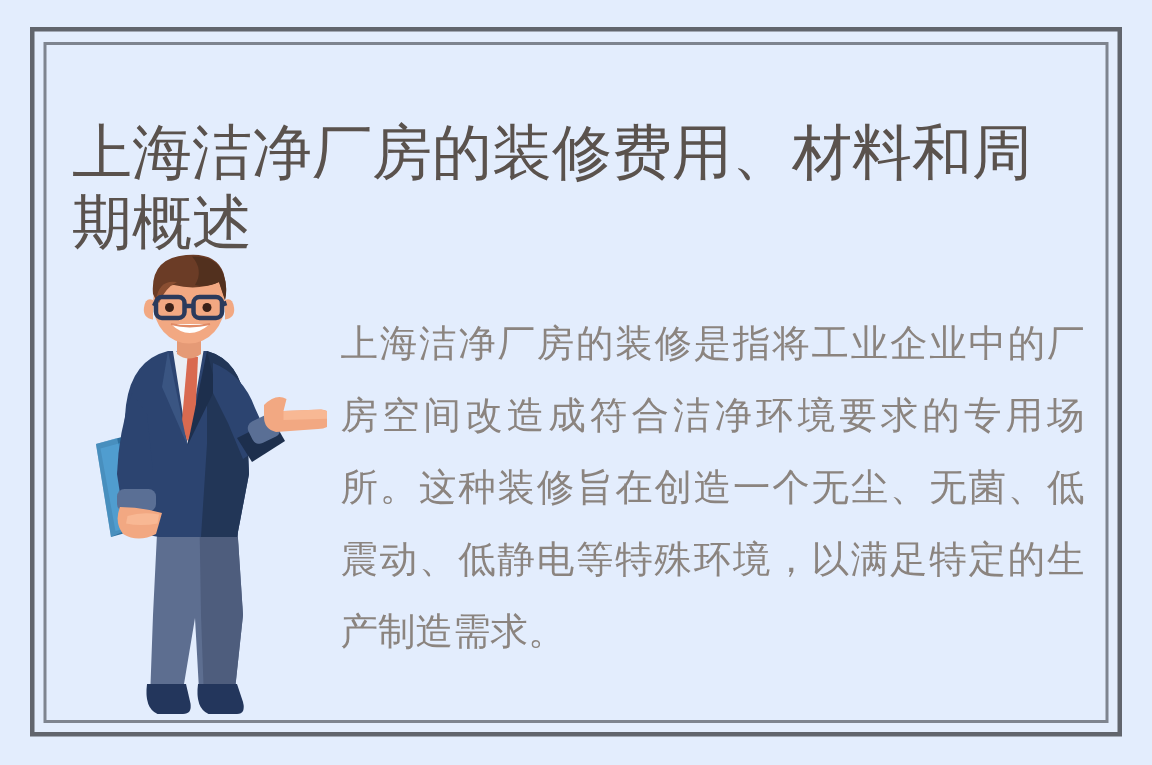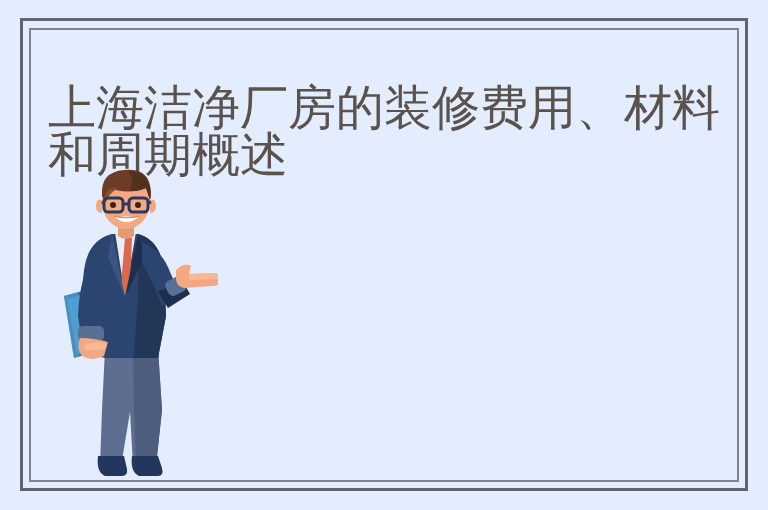--- a/index.html
+++ b/index.html
@@ -37,21 +37,21 @@
     height: 454px;
     border: 2px solid #7e848f;
     box-sizing: border-box;
   }
   
   .title {
     position: absolute;
     left: 48px;
     top: 52px;
     width: 676px;
-    font-size: 48px;
+    font-size: 40px;
     line-height: 47px;
     color: #5a524d;
     letter-spacing: 0px;
     font-weight: 400;
     white-space: pre-wrap;
   }
   
   .body-text {
     position: absolute;
     left: 227px;
@@ -153,14 +153,15 @@
           <circle cx="55" cy="39" r="3" fill="#3b2118"></circle>
           <circle cx="80" cy="39" r="3" fill="#3b2118"></circle>
         </g>
 
         <path d="M56 50 Q68 62 82 50 Z" fill="#ffffff"></path>
         <path d="M56 50 Q68 53 82 50" stroke="#e08a66" stroke-width="1.5" fill="none"></path>
       </g>
     </svg>
   </div>
 
+  <p class="body-text">上海洁净厂房的装修是指将工业企业中的厂房空间改造成符合洁净环境要求的专用场所。这种装修旨在创造一个无尘、无菌、低震动、低静电等特殊环境，以满足特定的生产制造需求。</p>
 
 </div>
 
 </body></html>

